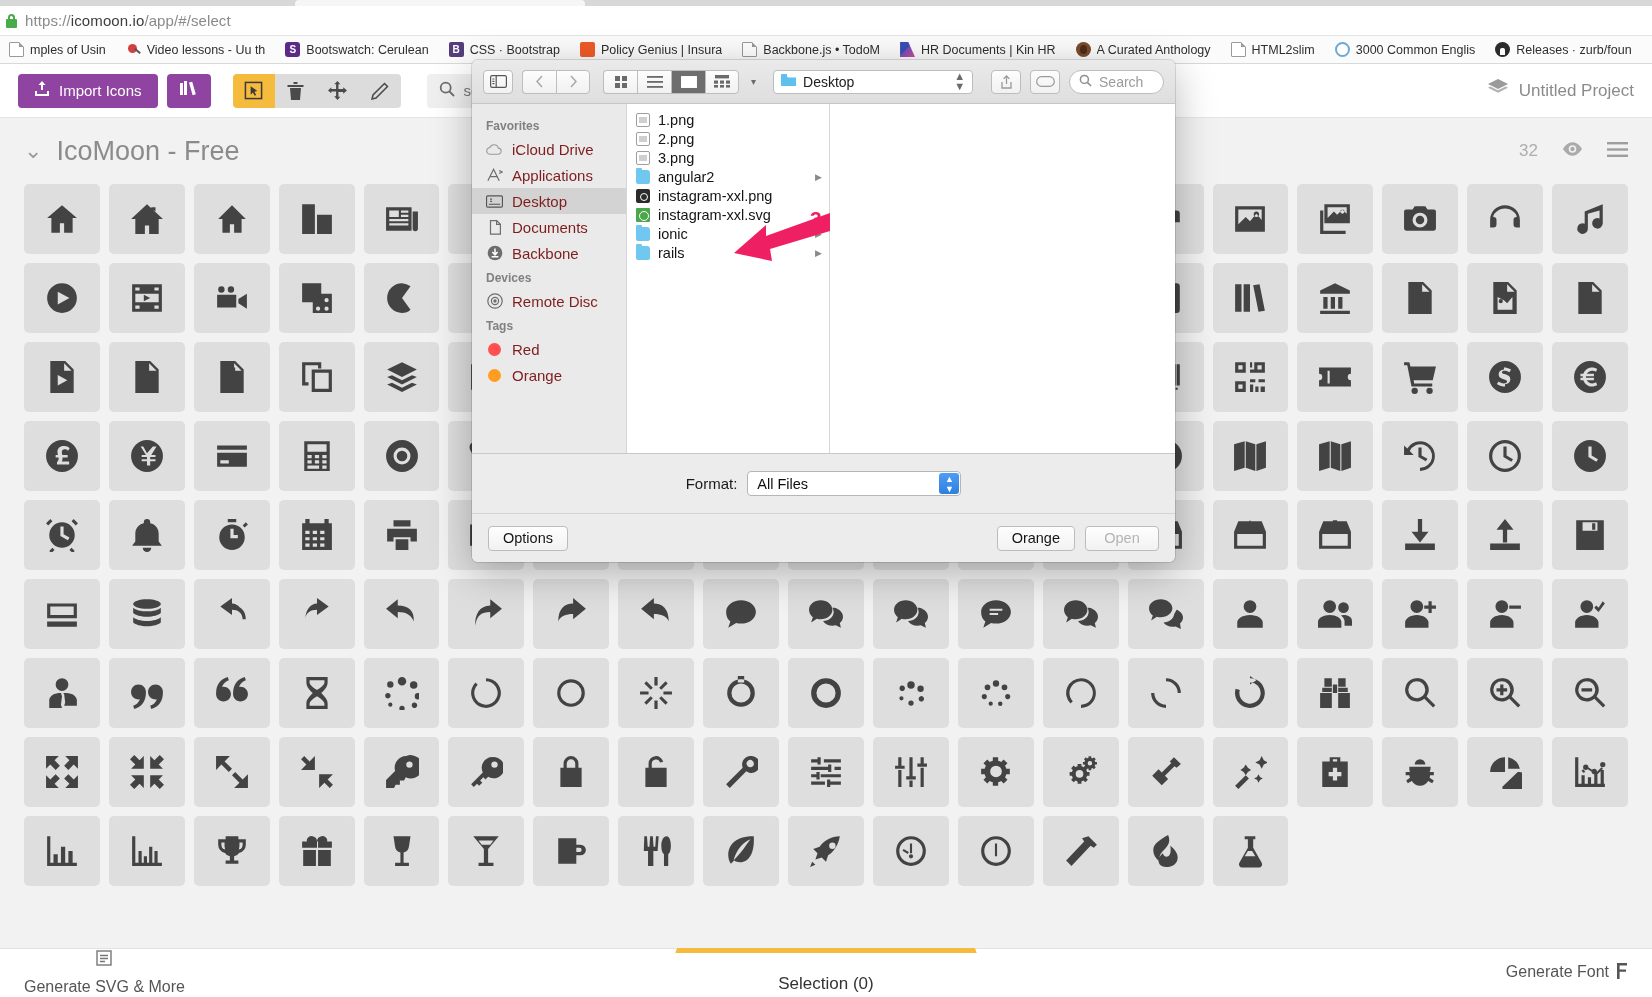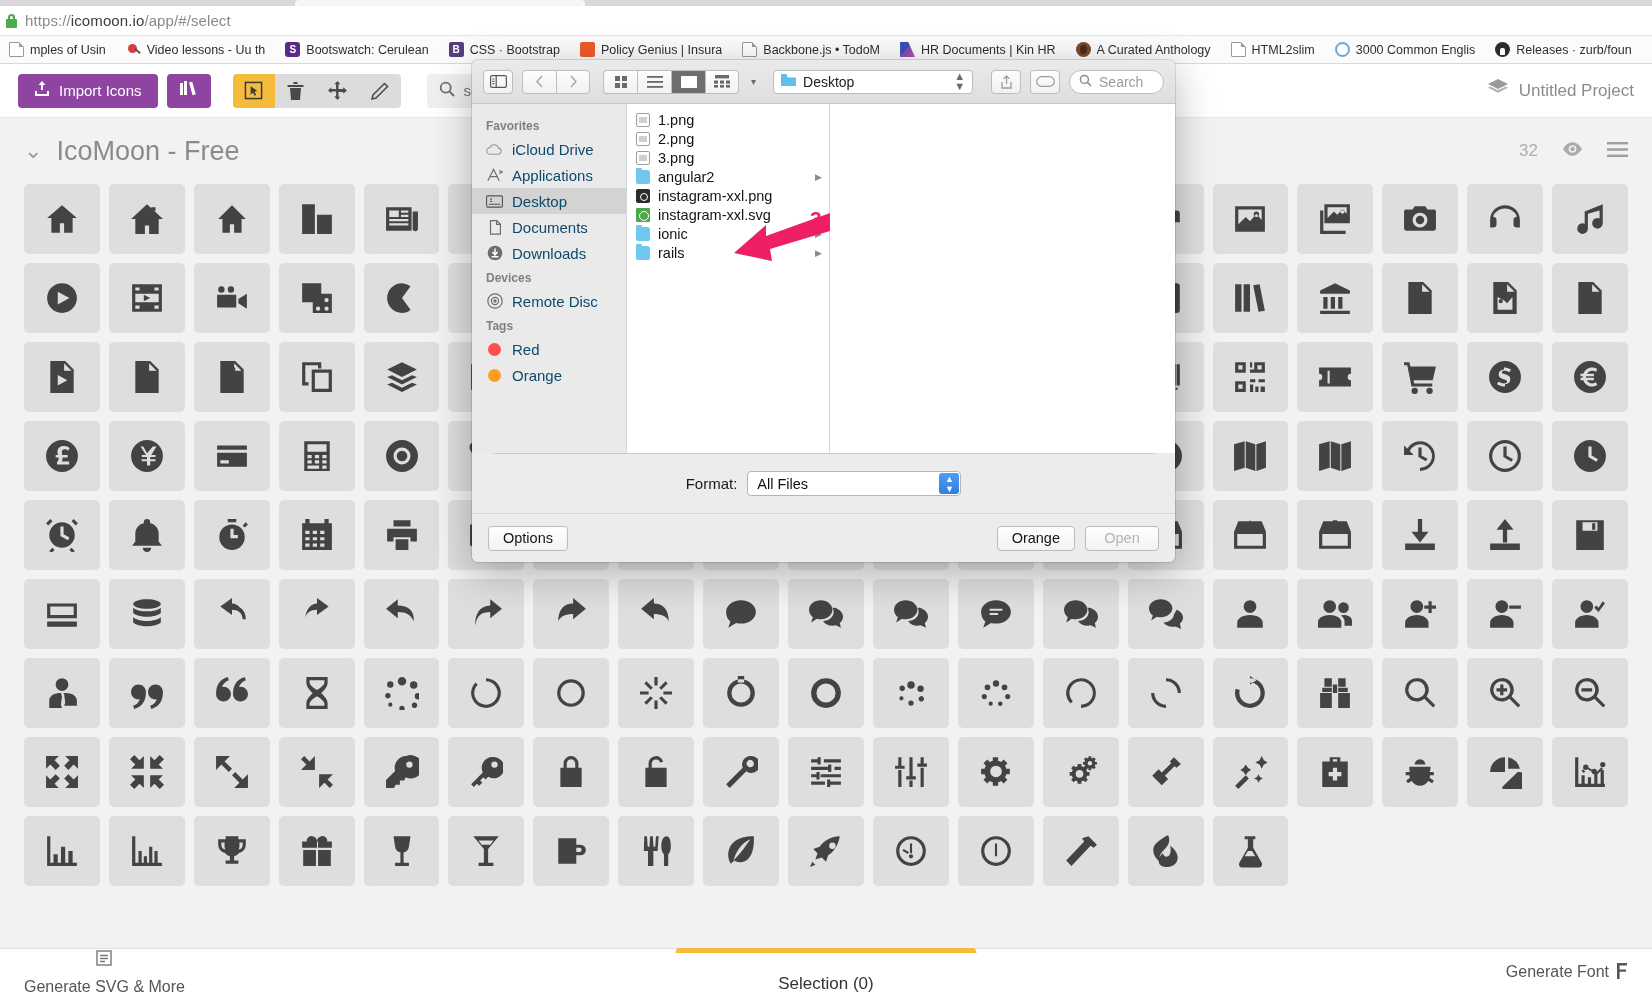--- a/index.html
+++ b/index.html
@@ -170,29 +170,29 @@
     display:flex; align-items:center; padding: 0 7px; gap:7px;
     font-size:14px; color:#202020; cursor:pointer; position:relative;
   }
   #fd-path .stepper { margin-left:auto; color:#6b6b6b; font-size:11px; line-height:.9; text-align:center;}
   .fd-spacer { flex:1; }
   #fd-search {
     height:24px; width: 162px; background:#fff; border:1px solid #bdbdbd;
     border-radius:13px; display:flex; align-items:center; gap:7px; padding: 0 9px;
     font-size:14px; color:#9b9b9b;
   }
-  #fd-body { flex:1; display:flex; background:#fff; border-bottom:1px solid #c9c9c9; min-height:0;border-radius:25px; }
+  #fd-body { flex:1; display:flex; background:#fff; border-bottom:1px solid #c9c9c9; min-height:0; }
   #fd-sidebar {
     width: 155px; background:#eaeaea; border-right:1px solid #d6d6d6;
     padding-top: 10px; overflow:hidden; flex:none;
   }
   .fd-sec-title { font-size:12px; font-weight:bold; color:#808080; padding: 5px 14px 3px; }
   .fd-side-item {
     display:flex; align-items:center; gap:9px; height: 26px;
-    padding: 0 14px; font-size:15px; color:#0c4a6e; cursor:pointer;
+    padding: 0 14px; font-size:15px; color:#7f1d1d; cursor:pointer;
   }
   .fd-side-item.selected { background:#d3d3d3; }
   #fd-col1 { width: 203px; border-right:1px solid #d6d6d6; padding-top:6px; flex:none; background:#fff; }
   #fd-col2 { flex:1; background:#fff; }
   .fd-file {
     display:flex; align-items:center; gap:8px; height: 19px;
     padding: 0 9px; font-size:14.5px; color:#141414; cursor:pointer;
     position:relative;
   }
   .fd-file .disc { position:absolute; right:7px; color:#8a8a8a; font-size:9px; }
@@ -1402,21 +1402,21 @@
             </span>
             <span>Documents</span>
           </div>
           <div class="fd-side-item">
             <span style="width:17px;display:flex;justify-content:center">
               <svg width="16" height="16" viewBox="0 0 16 16">
                 <circle cx="8" cy="8" r="7.3" fill="#6d6d6d"></circle>
                 <path d="M8 3.4v5.4M5.4 7l2.6 2.8L10.6 7M4.6 11.8h6.8" stroke="#fff" stroke-width="1.5" fill="none"></path>
               </svg>
             </span>
-            <span>Downloads</span>
+            <span>Backbone</span>
           </div>
           <div class="fd-sec-title">Devices</div>
           <div class="fd-side-item">
             <span style="width:17px;display:flex;justify-content:center">
               <svg width="16" height="16" viewBox="0 0 16 16" fill="none" stroke="#6d6d6d" stroke-width="1.2">
                 <circle cx="8" cy="8" r="7.2"></circle>
                 <circle cx="8" cy="8" r="3.6"></circle>
                 <circle cx="8" cy="8" r="1.1" fill="#6d6d6d"></circle>
               </svg>
             </span>

